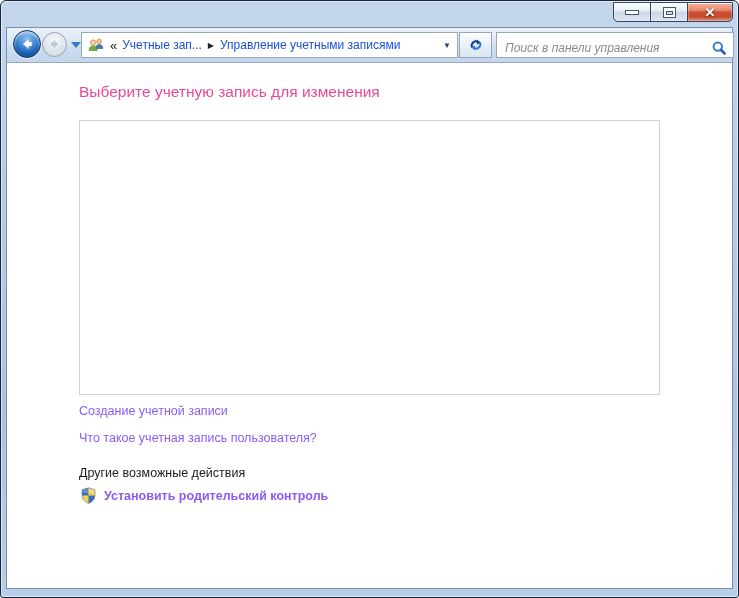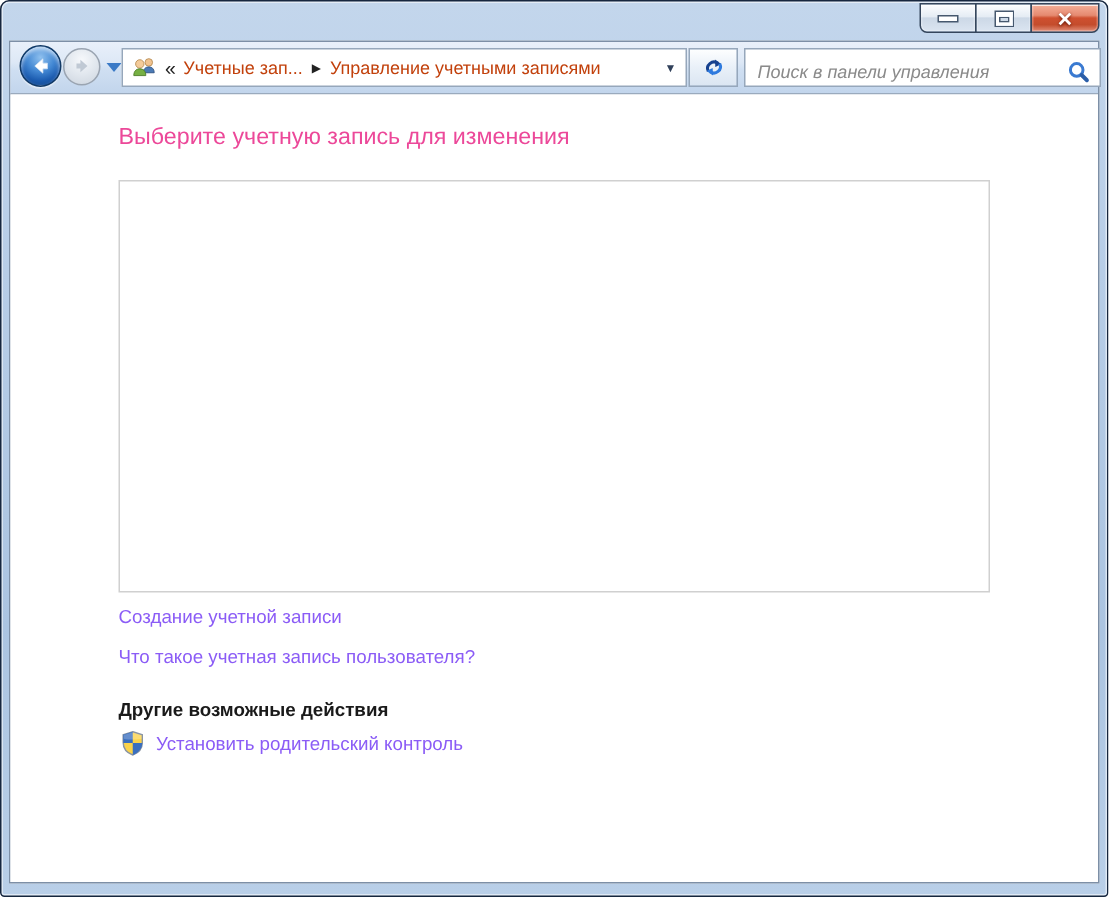--- a/index.html
+++ b/index.html
@@ -66,21 +66,21 @@
   .nav-chevron {
     position:absolute; left:64px; top:14px; width:0; height:0; cursor:pointer;
     border-left:5px solid transparent; border-right:5px solid transparent;
     border-top:6px solid #3b7ac6;
   }
   .addressbar {
     position:absolute; left:74px; top:4px; width:377px; height:26px;
     background:#fff; border:1px solid #96a7bb;
     display:flex; align-items:center; gap:5px; padding:0 6px; cursor:pointer;
   }
-  .crumb-text { font-size:12px; color:#c2410c; white-space:nowrap; }
+  .crumb-text { font-size:12px; color:#1d4ed8; white-space:nowrap; }
   .crumb-chev { font-size:13px; color:#222; }
   .crumb-sep { font-size:8px; color:#222; padding:0 1px; }
   .crumb-drop { margin-left:auto; font-size:10px; color:#30405a; }
   .refresh-btn {
     position:absolute; left:452px; top:4px; width:33px; height:26px;
     background:linear-gradient(180deg,#fdfeff,#e9f0f8 50%,#dbe6f2);
     border:1px solid #96a7bb;
     display:flex; align-items:center; justify-content:center; cursor:pointer;
   }
   .searchbox {
@@ -106,24 +106,24 @@
     border:1px solid #d0d0d0; background:#fff;
   }
   .task-link {
     position:absolute; left:72px; font-size:12.5px; color:#8b5cf6;
     text-decoration:none; cursor:pointer; white-space:nowrap;
   }
   .link-create { top:341px; }
   .link-whatis { top:368px;text-align:right; }
   .section-heading {
     position:absolute; left:72px; top:403px;
-    font-size:12.5px; font-weight:bold; color:#1a1a1a;text-align:right;
+    font-size:12.5px; font-weight:normal; color:#1a1a1a;text-align:right;
   }
   .shield-row { position:absolute; left:73px; top:424px; display:flex; align-items:center; gap:7px; cursor:pointer; }
-  .shield-row .task-link { position:static; }
+  .shield-row .task-link { position:static;font-weight:bold; }
   .link-home { top:453px; }
 </style>
 </head>
 <body>
 
 <div class="window">
 
   <div style="position:absolute;top:0;left:0;right:0;height:26px;"></div>
 
   <div class="caption-group">

